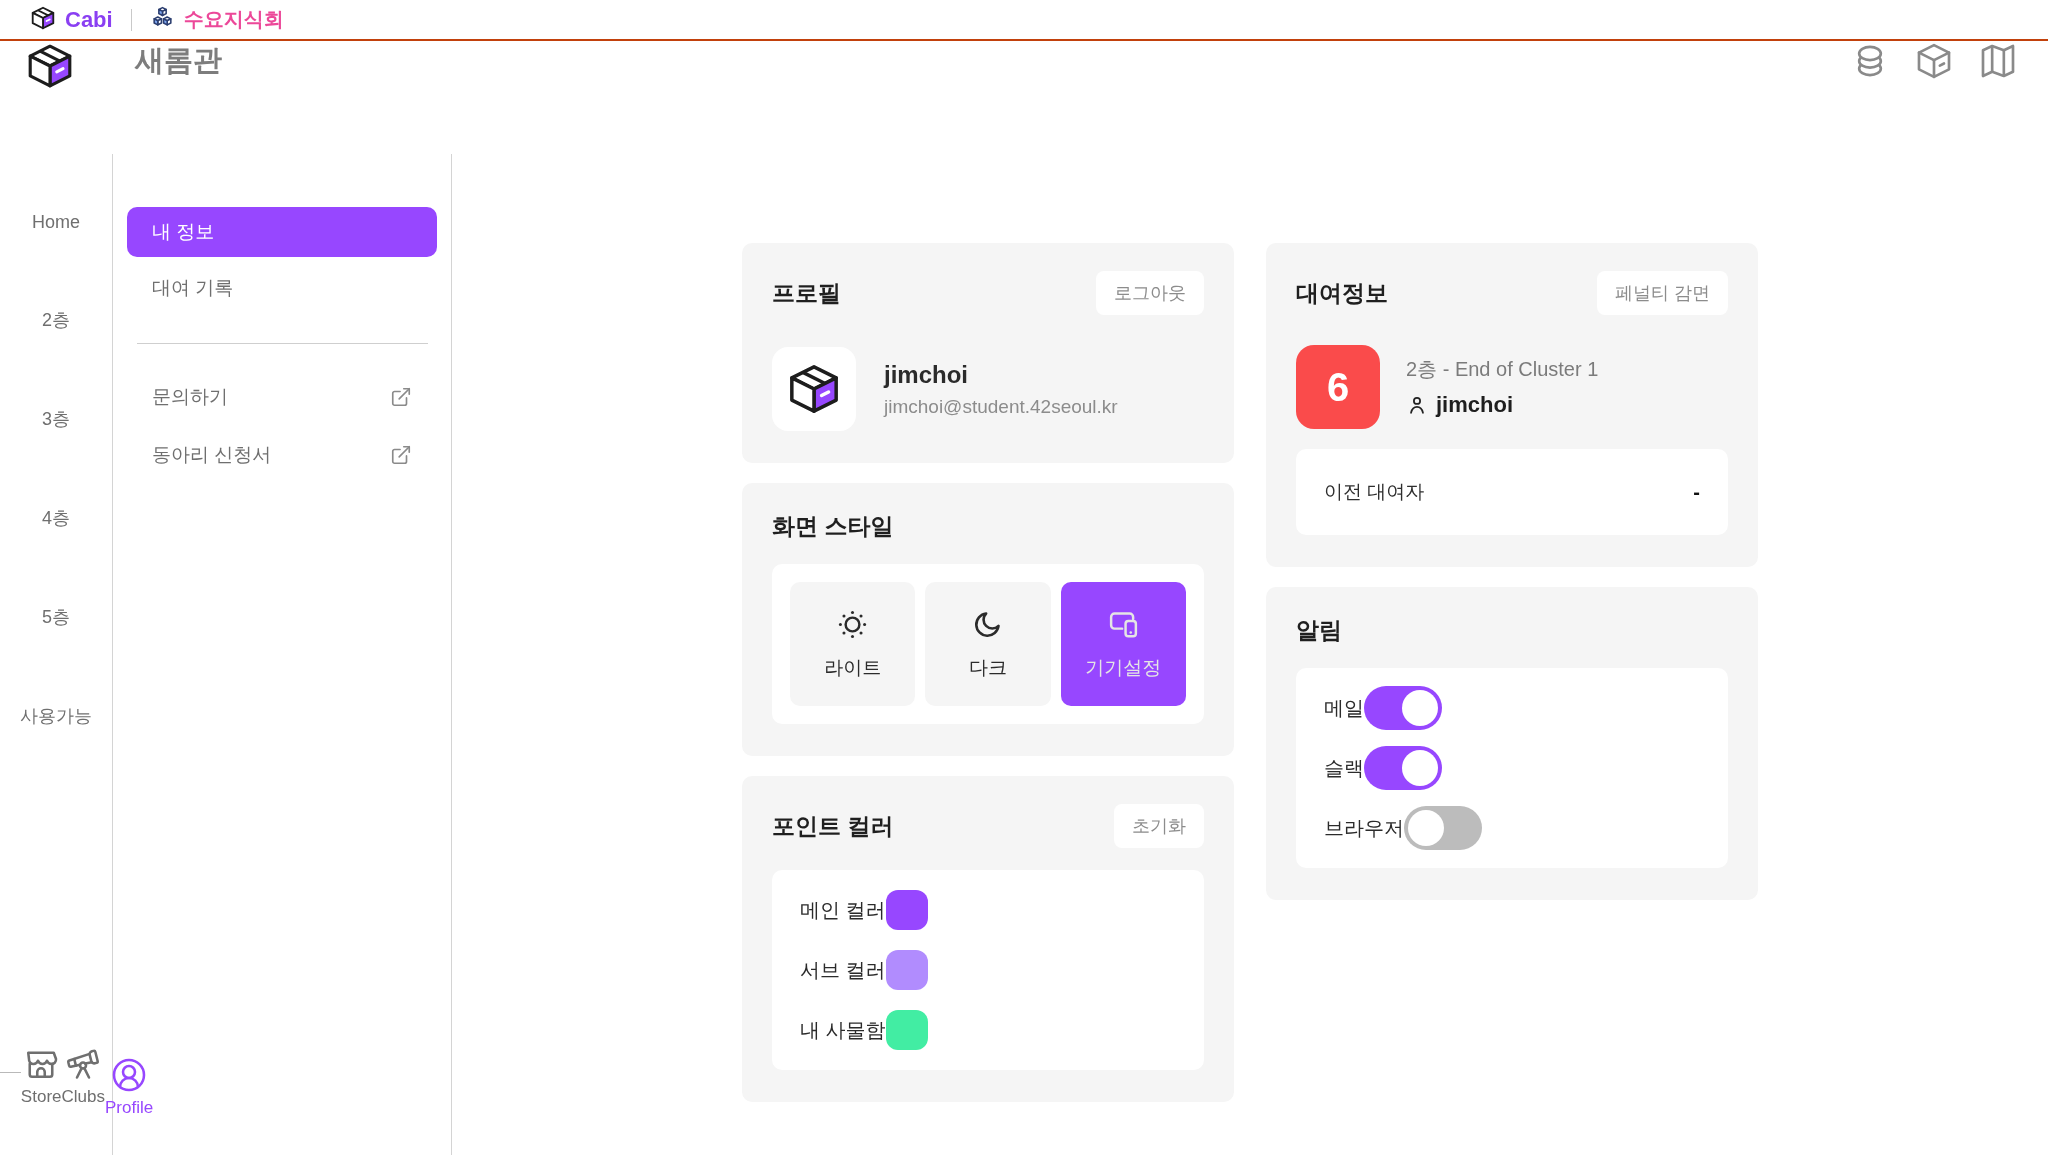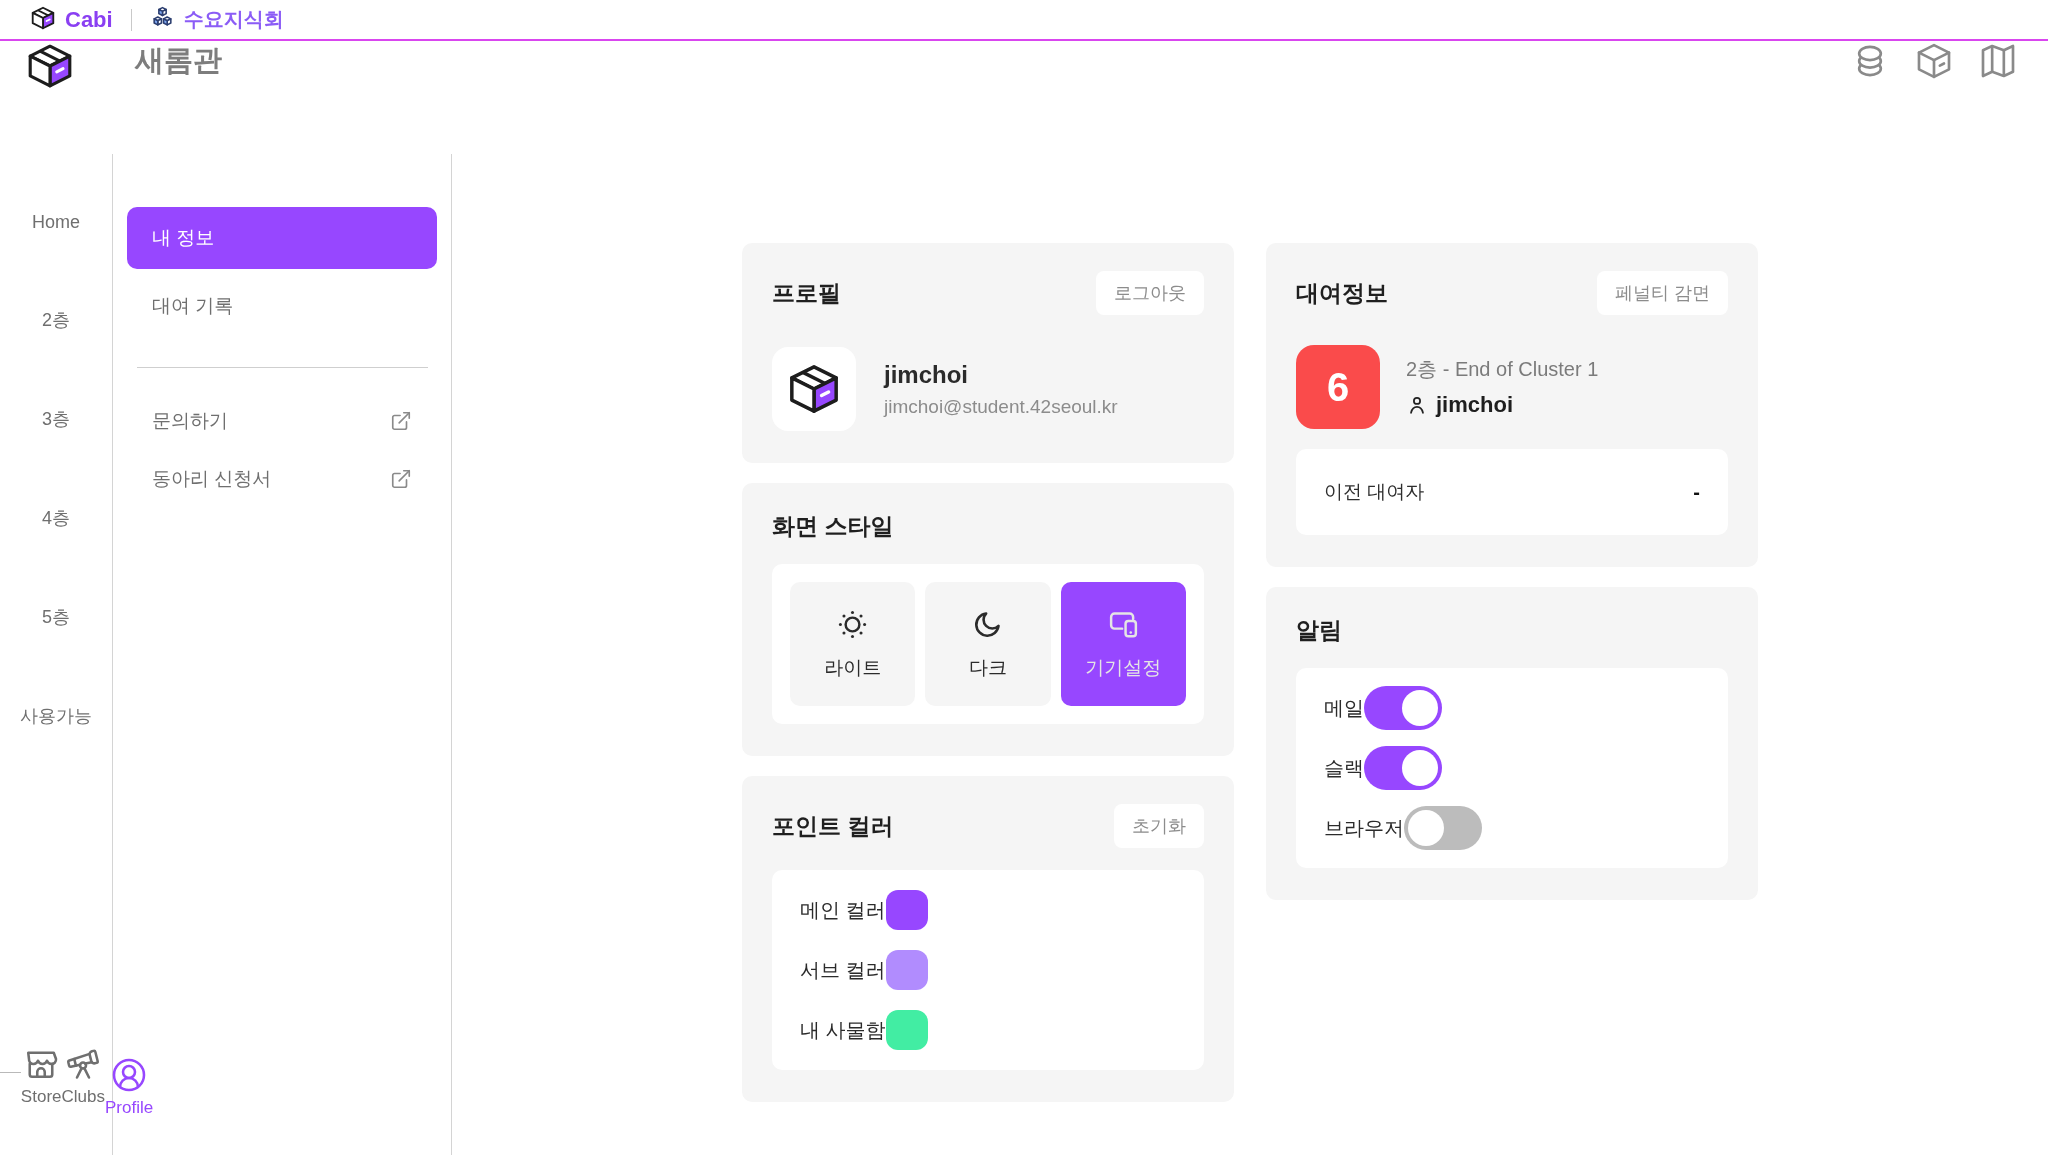--- a/index.html
+++ b/index.html
@@ -1,25 +1,25 @@
 <!DOCTYPE html>
 <html><head>
 <meta charset="utf-8">
 <style>
   * { margin:0; padding:0; box-sizing:border-box; }
   body { background:#fff; font-family:"Liberation Sans","DejaVu Sans",sans-serif; color:#2a2a2a; }
   .app { width:2048px; height:1155px; background:#fff; overflow:hidden; display:flex; flex-direction:column; }
 
   
-  .topbar { height:41px; flex:0 0 41px; display:flex; align-items:center; padding-left:30px; border-bottom:2px solid #d946ef; }
+  .topbar { height:41px; flex:0 0 41px; display:flex; align-items:center; padding-left:30px; border-bottom:2px solid #c2410c; }
   .brand { display:flex; align-items:center; gap:9px; cursor:pointer; }
   .brand-name { font-size:22px; font-weight:700; color:#8a3ff2; }
   .topbar-divider { width:1px; height:22px; background:#c9c9c9; margin:0 18px; }
   .club { display:flex; align-items:center; gap:9px; cursor:pointer; }
-  .club-name { font-size:20px; font-weight:700; color:#8b5cf6; }
+  .club-name { font-size:20px; font-weight:700; color:#ec4899; }
 
   
   .page-header { height:113px; flex:0 0 113px; display:flex; align-items:flex-start; padding:0 30px 0 25px; }
   .building-logo { width:50px; height:50px; margin-right:60px; }
   .building-title { font-size:29px; font-weight:700; color:#7d7d7d; }
   .header-icons { margin-left:auto; display:flex; align-items:center; gap:24px; color:#8a8a8a; }
   .header-icons svg { width:40px; height:40px; cursor:pointer; }
 
   
   .layout { flex:1; display:flex; min-height:0; }
@@ -28,21 +28,21 @@
   .rail-top { padding-top:58px; display:flex; flex-direction:column; align-items:center; gap:75px; }
   .rail-link { font-size:18px; color:#6f6f6f; cursor:pointer; white-space:nowrap; }
   .rail-bottom { margin-top:auto; display:flex; flex-direction:row; align-items:center; padding-bottom:26px; }
   .rail-divider { width:62px; height:1px; background:#b9b9b9; margin-bottom:30px; }
   .rail-item { display:flex; flex-direction:column; align-items:center; gap:5px; color:#6f6f6f; font-size:17px; cursor:pointer; margin-bottom:22px; }
   .rail-item:last-child { margin-bottom:0; }
   .rail-item svg { width:36px; height:36px; }
   .rail-item.active { color:#9747ff; }
 
   .subnav { width:339px; flex:0 0 339px; border-right:1px solid #d4d4d4; padding:53px 15px 0 14px; }
-  .subnav-item { width:310px; height:62px; border-radius:10px; display:flex; align-items:center; padding:0 25px; font-size:19px; color:#6f6f6f; cursor:pointer; margin-bottom:6px; }
+  .subnav-item { width:310px; height:50px; border-radius:10px; display:flex; align-items:center; padding:0 25px; font-size:19px; color:#6f6f6f; cursor:pointer; margin-bottom:6px; }
   .subnav-item.active { background:#9747ff; color:#fff; }
   .subnav-divider { height:1px; background:#cfcfcf; margin:30px 8px 24px 10px; }
   .subnav-link { width:310px; height:58px; display:flex; align-items:center; justify-content:space-between; padding:0 25px; font-size:19px; color:#6f6f6f; cursor:pointer; }
   .subnav-link svg { width:22px; height:22px; color:#8a8a8a; }
 
   
   .main { flex:1; display:flex; justify-content:center; align-items:flex-start; padding-top:89px; gap:32px; overflow:hidden; }
   .col { width:492px; display:flex; flex-direction:column; gap:20px; }
 
   .card { background:#f5f5f5; border-radius:10px; padding:28px 30px 32px; }

